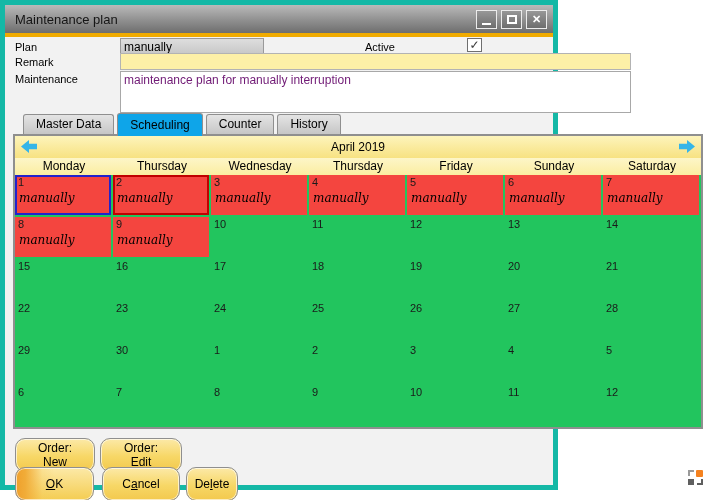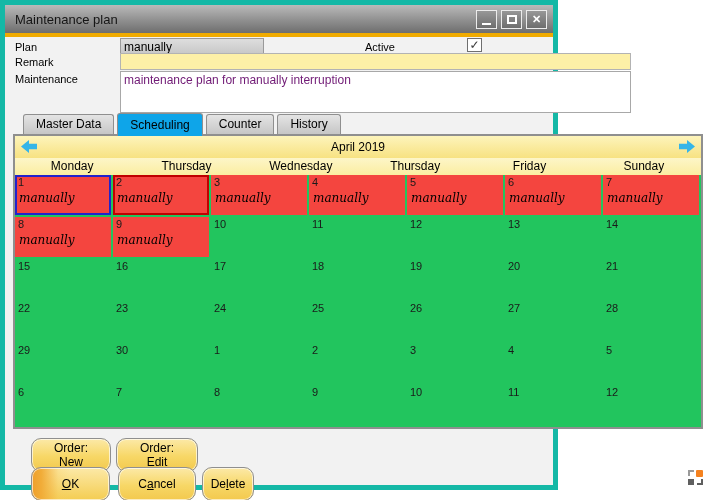--- a/index.html
+++ b/index.html
@@ -41,37 +41,37 @@
   .tab.active{background:#0ea5e9;height:18px;line-height:18px;position:relative;z-index:4;}
 
   
   .panel{position:absolute;left:8px;top:129px;width:690px;height:295px;
     border:2px solid #8f8f8f;background:#22c55e;box-sizing:border-box;z-index:2;}
   .monthband{position:relative;height:22px;background:linear-gradient(#fdf4bb,#f7e282);
     text-align:center;font-size:12px;line-height:22px;color:#000;}
   .nav{position:absolute;top:4px;width:16px;height:13px;cursor:pointer;}
   .nav.left{left:6px;}  .nav.right{right:6px;}
   .weekdays{height:17px;background:linear-gradient(#fdf6c8,#fbeda1);
-    display:grid;grid-template-columns:repeat(6,1fr);}
+    display:grid;grid-template-columns:repeat(7,1fr);}
   .weekday{font-size:12px;text-align:center;line-height:16px;color:#000;}
   .grid{display:grid;grid-template-columns:repeat(7,1fr);grid-auto-rows:42px;}
   .cell{position:relative;cursor:default;}
   .cell .fill{position:absolute;left:0;top:0;right:2px;bottom:2px;background:#f4453f;box-sizing:border-box;}
   .cell .fill.outline-blue{border:2px solid #2222cc;}
   .cell .fill.outline-darkred{border:2px solid #c00000;}
   .daynum{position:absolute;top:1px;left:3px;font-size:11px;color:#1a1a1a;z-index:1;}
   .evt{position:absolute;top:16px;left:4px;font-size:12px;color:#000;z-index:1;
     font-family:"DejaVu Serif",serif;font-style:italic;}
 
   
   .gold-btn{position:absolute;height:23px;border:1px solid #8f8f8f;border-radius:10px;
     background:linear-gradient(#fce9a7,#f7d766 55%,#f3c94e);
     box-shadow:inset 0 0 0 1px rgba(255,255,255,0.65);
     font-family:"Liberation Sans",sans-serif;font-size:12px;color:#000;
-    display:flex;align-items:center;justify-content:center;padding:16px;cursor:default;box-sizing:border-box;margin-left:16px;}
+    display:flex;align-items:center;justify-content:center;padding:16px;cursor:default;box-sizing:border-box;}
   .btn-order-new{left:10px;top:433px;width:80px;}
   .btn-order-edit{left:95px;top:433px;width:82px;}
   .btn-ok{left:10px;top:462px;width:79px;height:22px;
     background:linear-gradient(90deg,rgba(239,160,44,1) 0%,rgba(241,172,56,1) 12%,rgba(247,202,95,0.25) 34%,rgba(247,202,95,0) 50%),
                linear-gradient(#fce9a7,#f4cd52);}
   .btn-cancel{left:97px;top:462px;width:78px;height:22px;}
   .btn-delete{left:181px;top:462px;width:52px;height:22px;}
   .gold-btn u{text-decoration:underline;}
 
   .expand-icon{position:absolute;left:683px;top:465px;width:15px;height:15px;cursor:pointer;}

